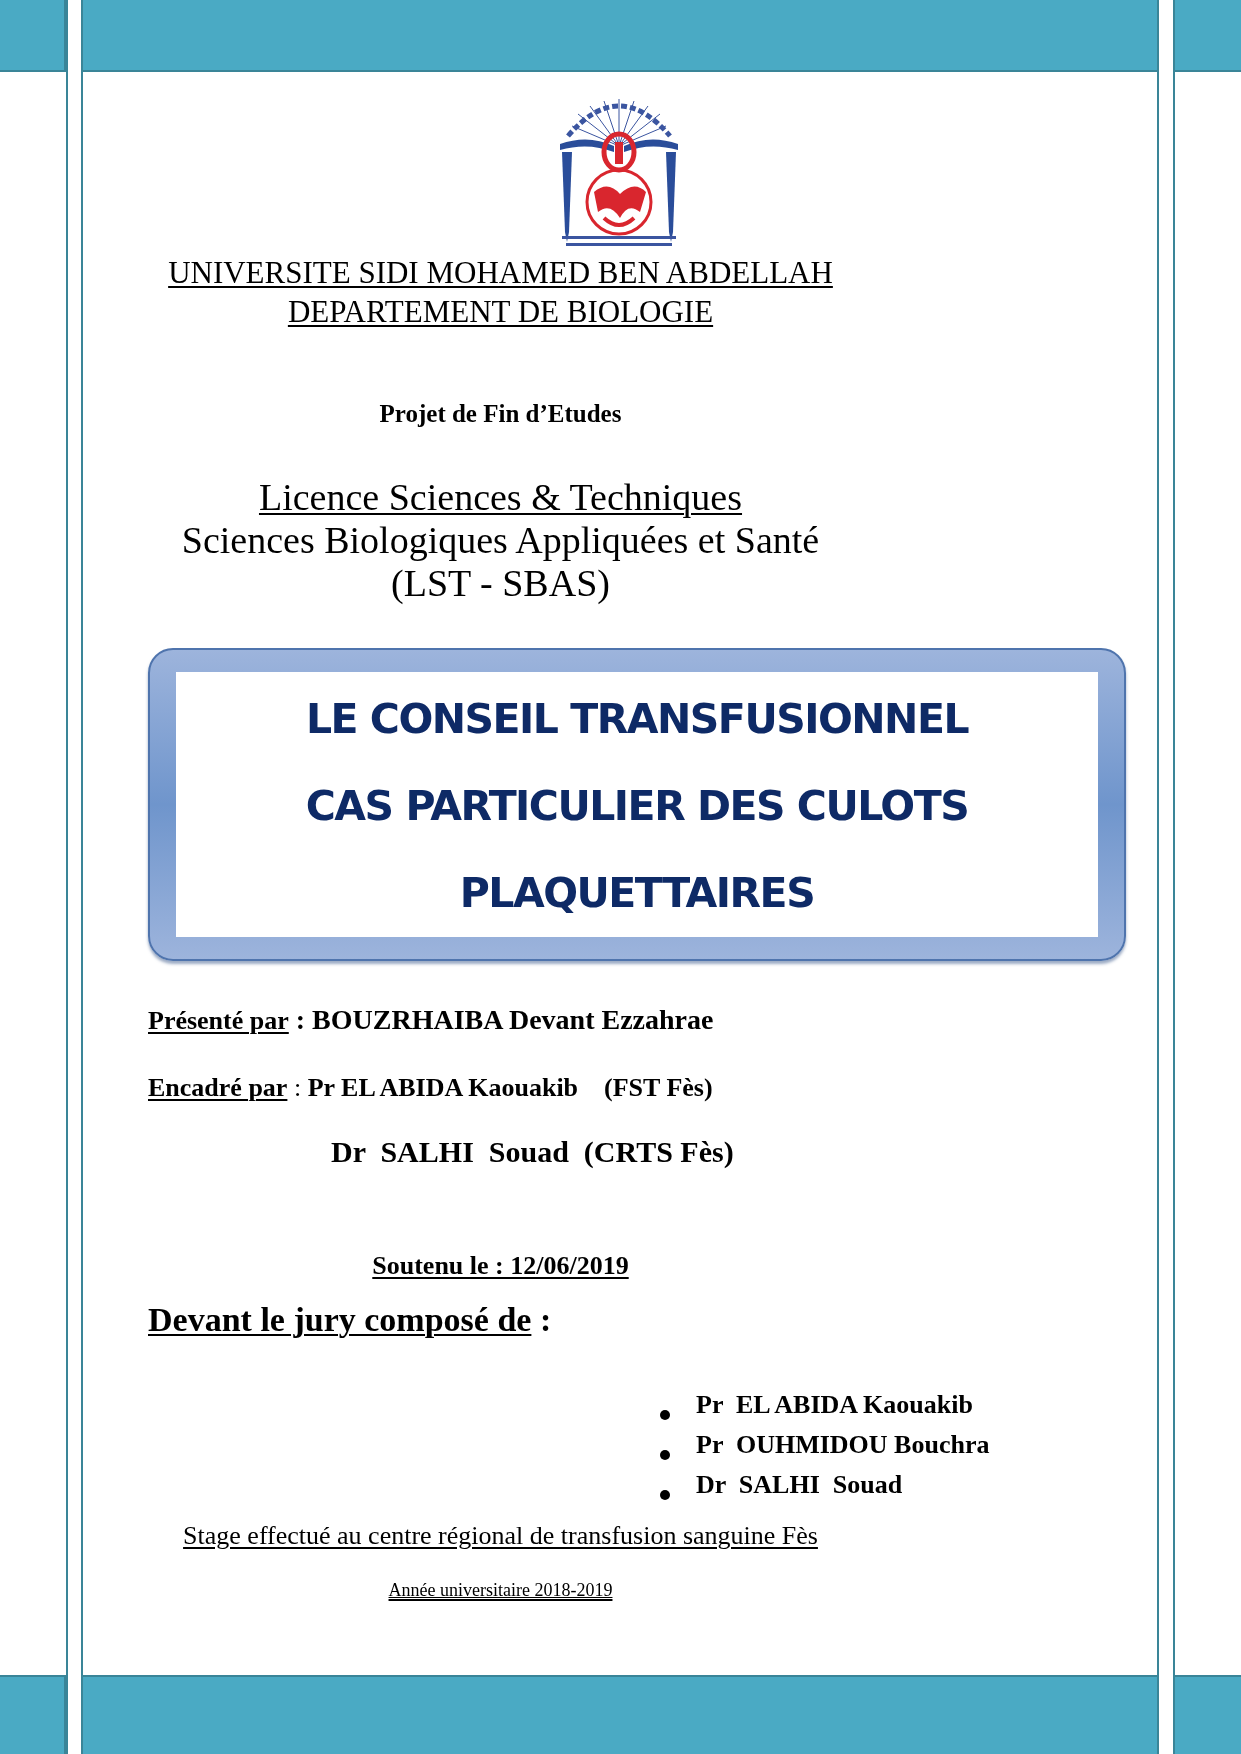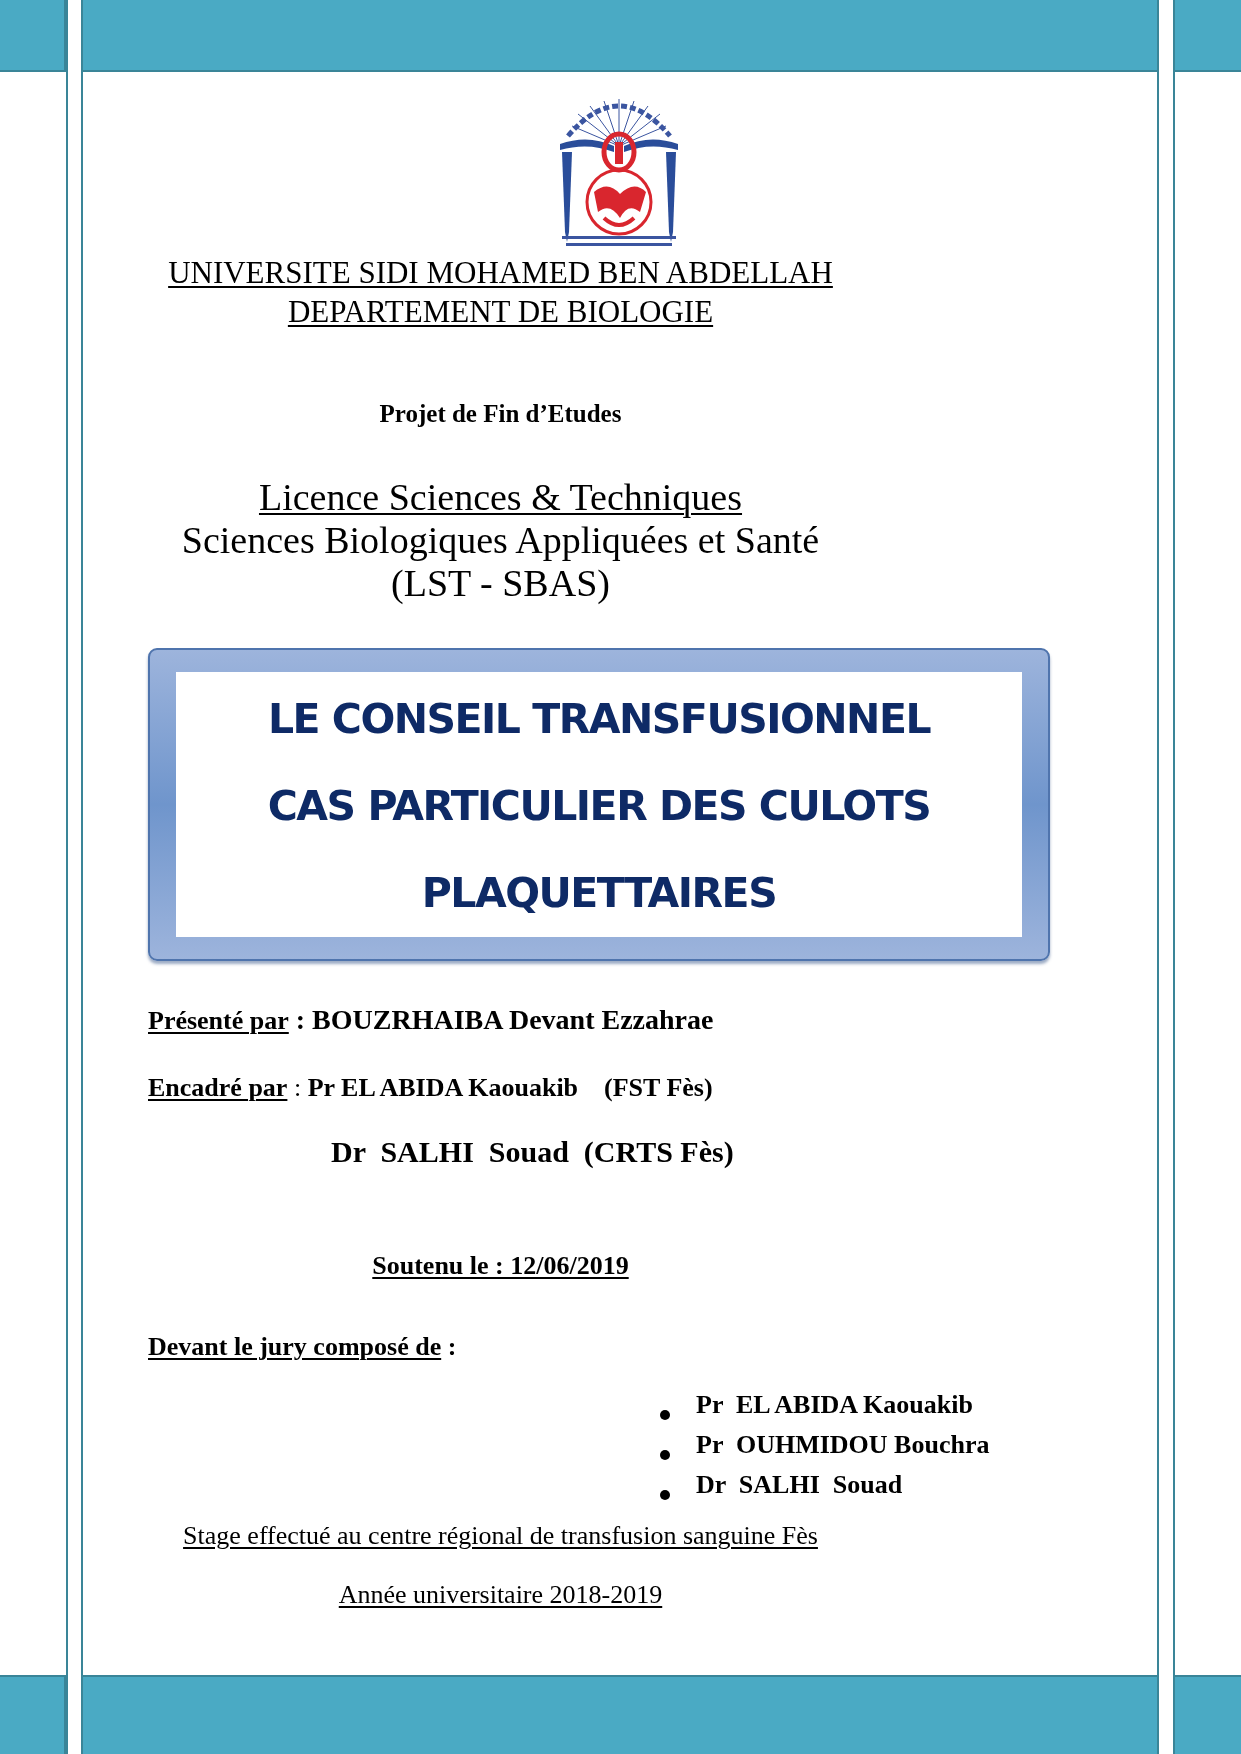--- a/index.html
+++ b/index.html
@@ -20,46 +20,46 @@
   .logo { position: absolute; left: 548px; top: 84px; width: 142px; height: 166px; }
 
   .center { position: absolute; left: 0; width: 1001px; text-align: center; }
   .u { text-decoration: underline; text-decoration-thickness: 2px; text-underline-offset: 3px; }
 
   .uni { top: 254px; font-size: 31px; line-height: 38.5px; }
   .pfe { top: 400px; font-size: 25px; font-weight: bold; }
   .licence { top: 476px; font-size: 38px; line-height: 43px; }
 
   .title-box {
-    position: absolute; left: 148px; top: 648px; width: 902px; height: 313px;
-    border-radius: 9px; border: 2px solid #4f74ad;
+    position: absolute; left: 148px; top: 648px; width: 978px; height: 313px;
+    border-radius: 25px; border: 2px solid #4f74ad;
     background: linear-gradient(to bottom, #9db4dc 0%, #6f95cc 50%, #9db4dc 100%);
     box-shadow: 0 3px 3px rgba(60,90,140,0.5);
   }
   .title-inner {
     position: absolute; left: 26px; top: 22px; right: 26px; bottom: 22px;
     background: #fff; display: flex; flex-direction: column; justify-content: space-around; align-items: center;
     padding: 4px 0 0 0;
   }
   .title-line { font-family: "DejaVu Sans", sans-serif; font-weight: bold; color: #0e2a66; font-size: 41px; letter-spacing: -1.5px; line-height: 1; }
 
   .meta { position: absolute; left: 148px; font-weight: bold; }
   .presente { top: 1004px; font-size: 28px; }
   .presente .lbl { font-size: 26px; }
   .encadre { top: 1073px; font-size: 26px; }
   .encadre2 { top: 1135px; left: 331px; font-size: 30px; white-space: pre; }
   .soutenu { top: 1251px; font-size: 26px; font-weight: bold; }
-  .jury-lbl { top: 1332px; font-size: 26px; }
+  .jury-lbl { top: 1301px; font-size: 34px; }
 
   .jury-list { position: absolute; left: 660px; top: 1380px; list-style: none; font-weight: bold; font-size: 26px; }
   .jury-list li { height: 40px; display: flex; align-items: flex-end; white-space: pre; }
   .bullet { display: inline-block; width: 10px; height: 10px; border-radius: 50%; background: #000; margin-right: 26px; }
 
   .stage { top: 1521px; font-size: 26px; }
-  .annee { top: 1580px; font-size: 26px; }
+  .annee { top: 1580px; font-size: 18px; text-decoration: underline; }
 </style>
 </head>
 <body>
 
 <div class="band band-top-left"></div>
 <div class="band band-top-main"></div>
 <div class="band band-top-right"></div>
 <div class="band band-bot-left"></div>
 <div class="band band-bot-main"></div>
 <div class="band band-bot-right"></div>

